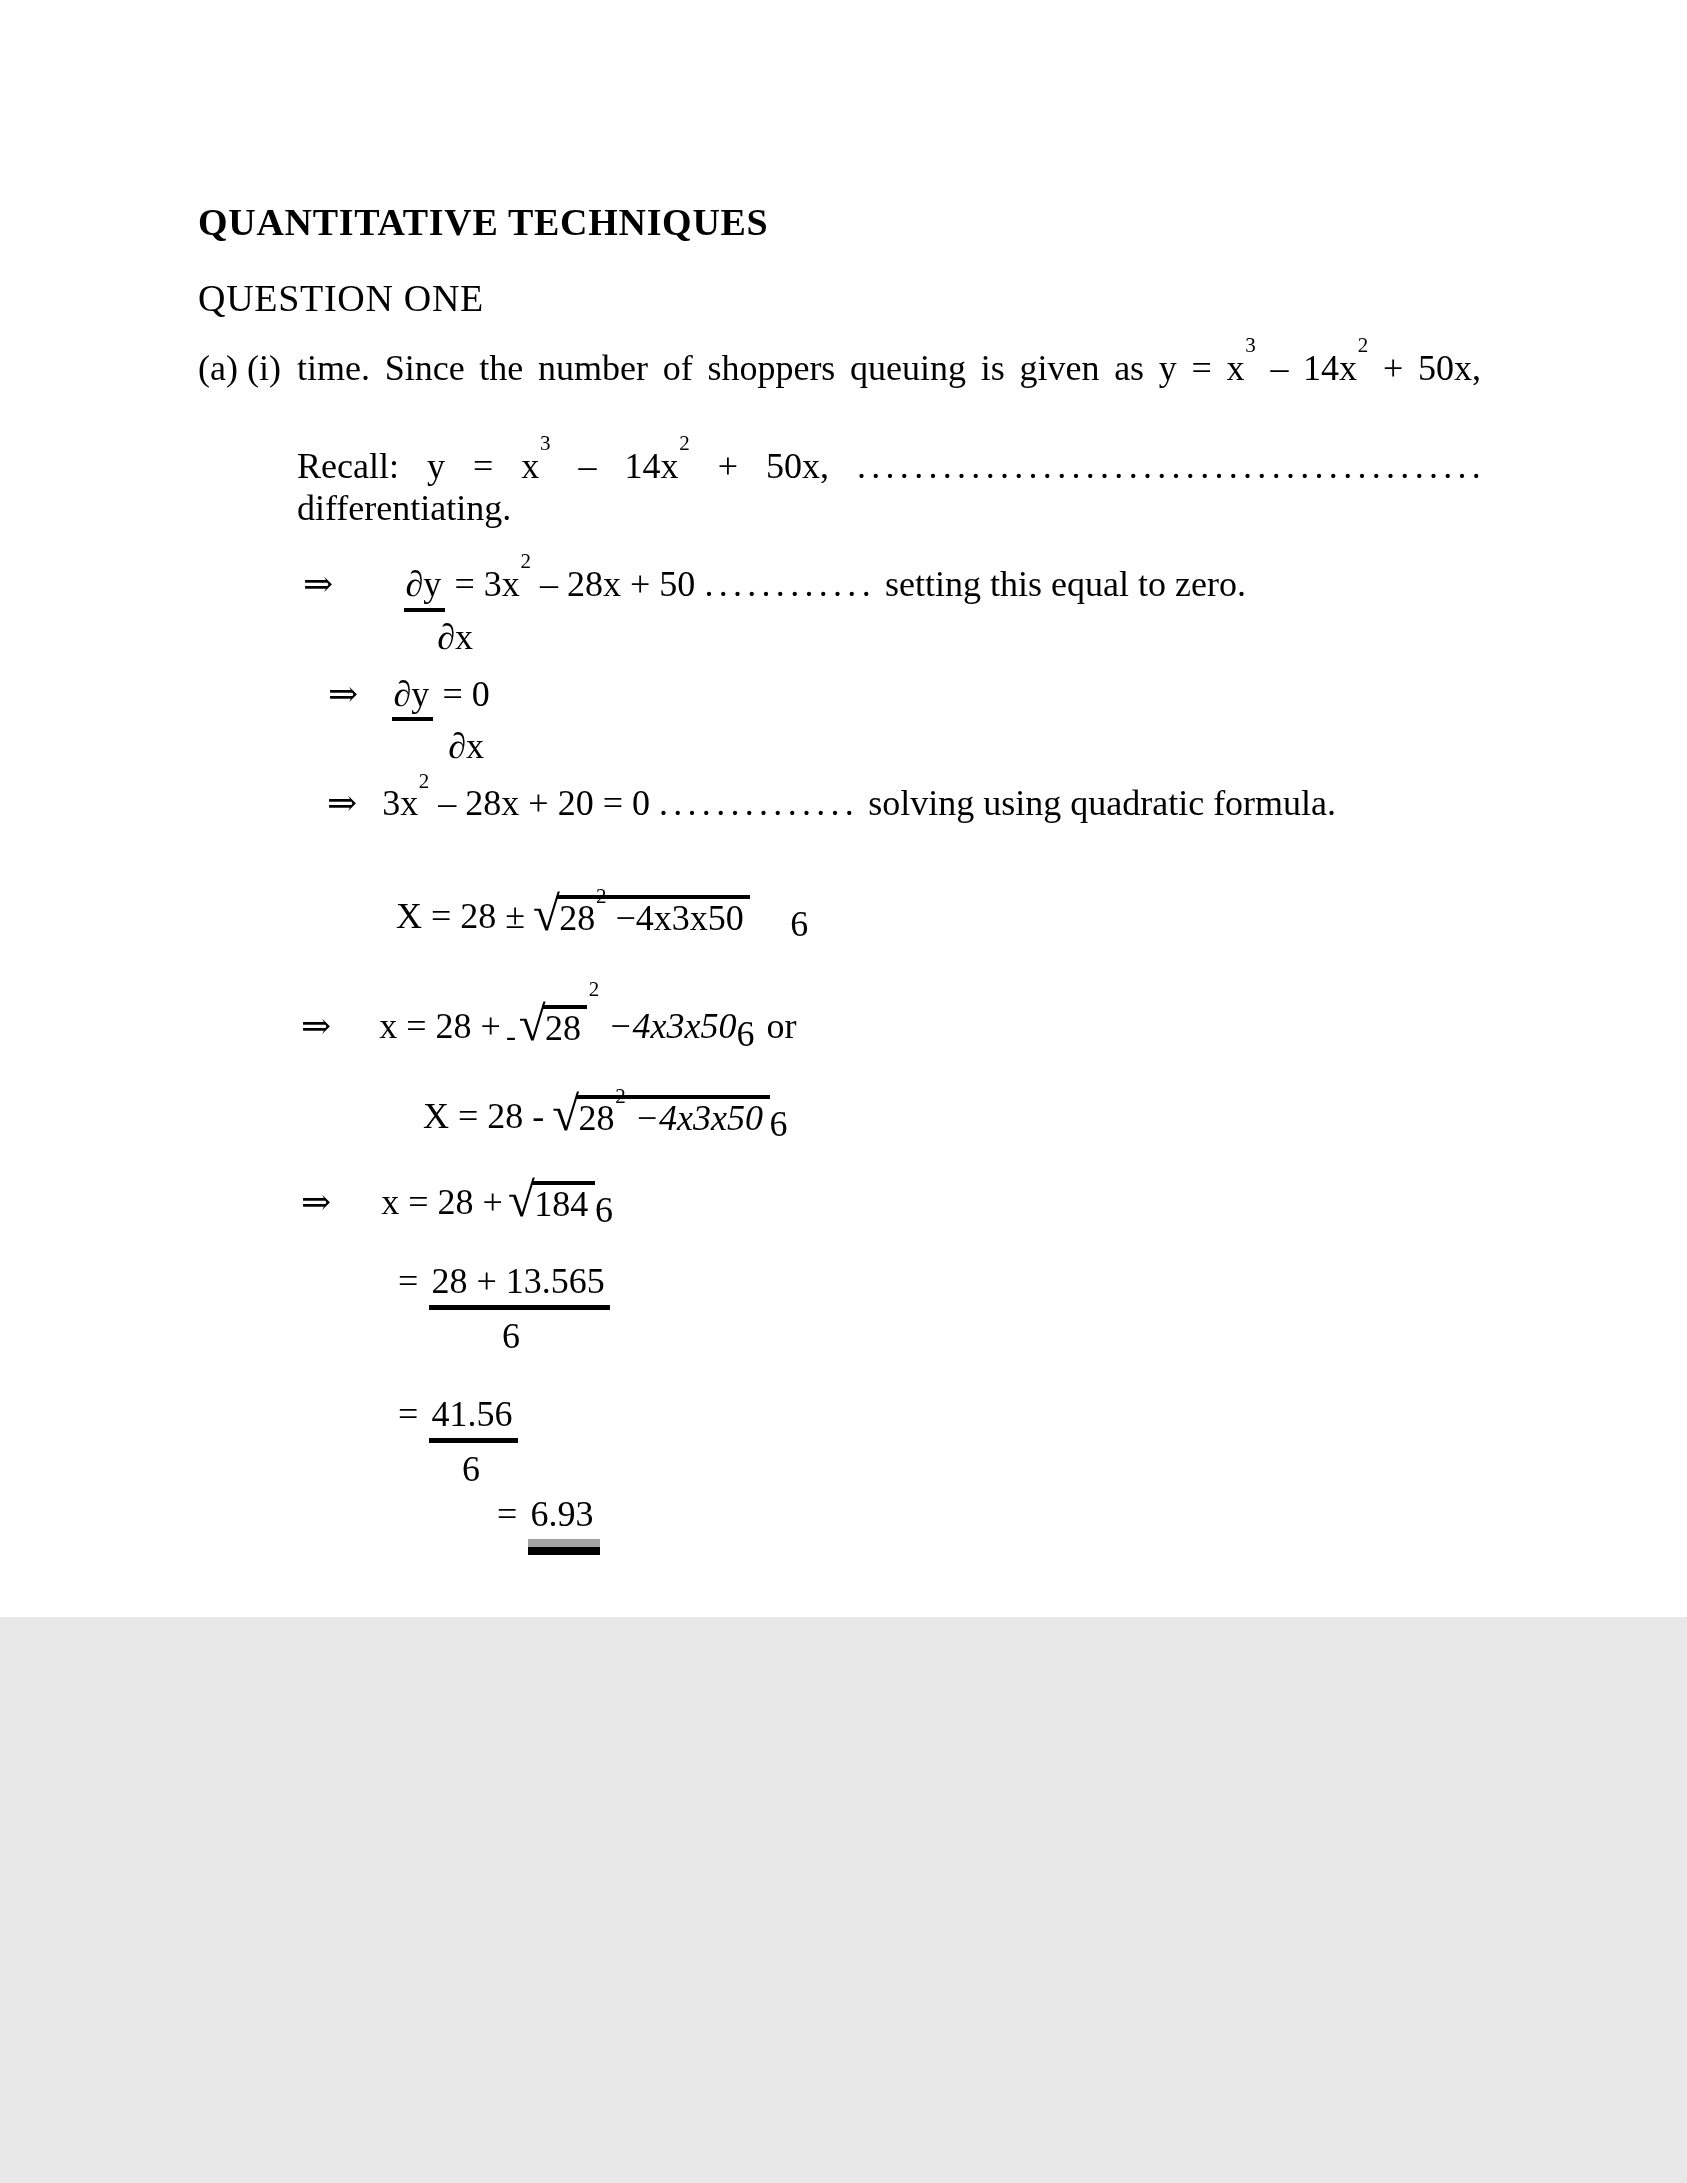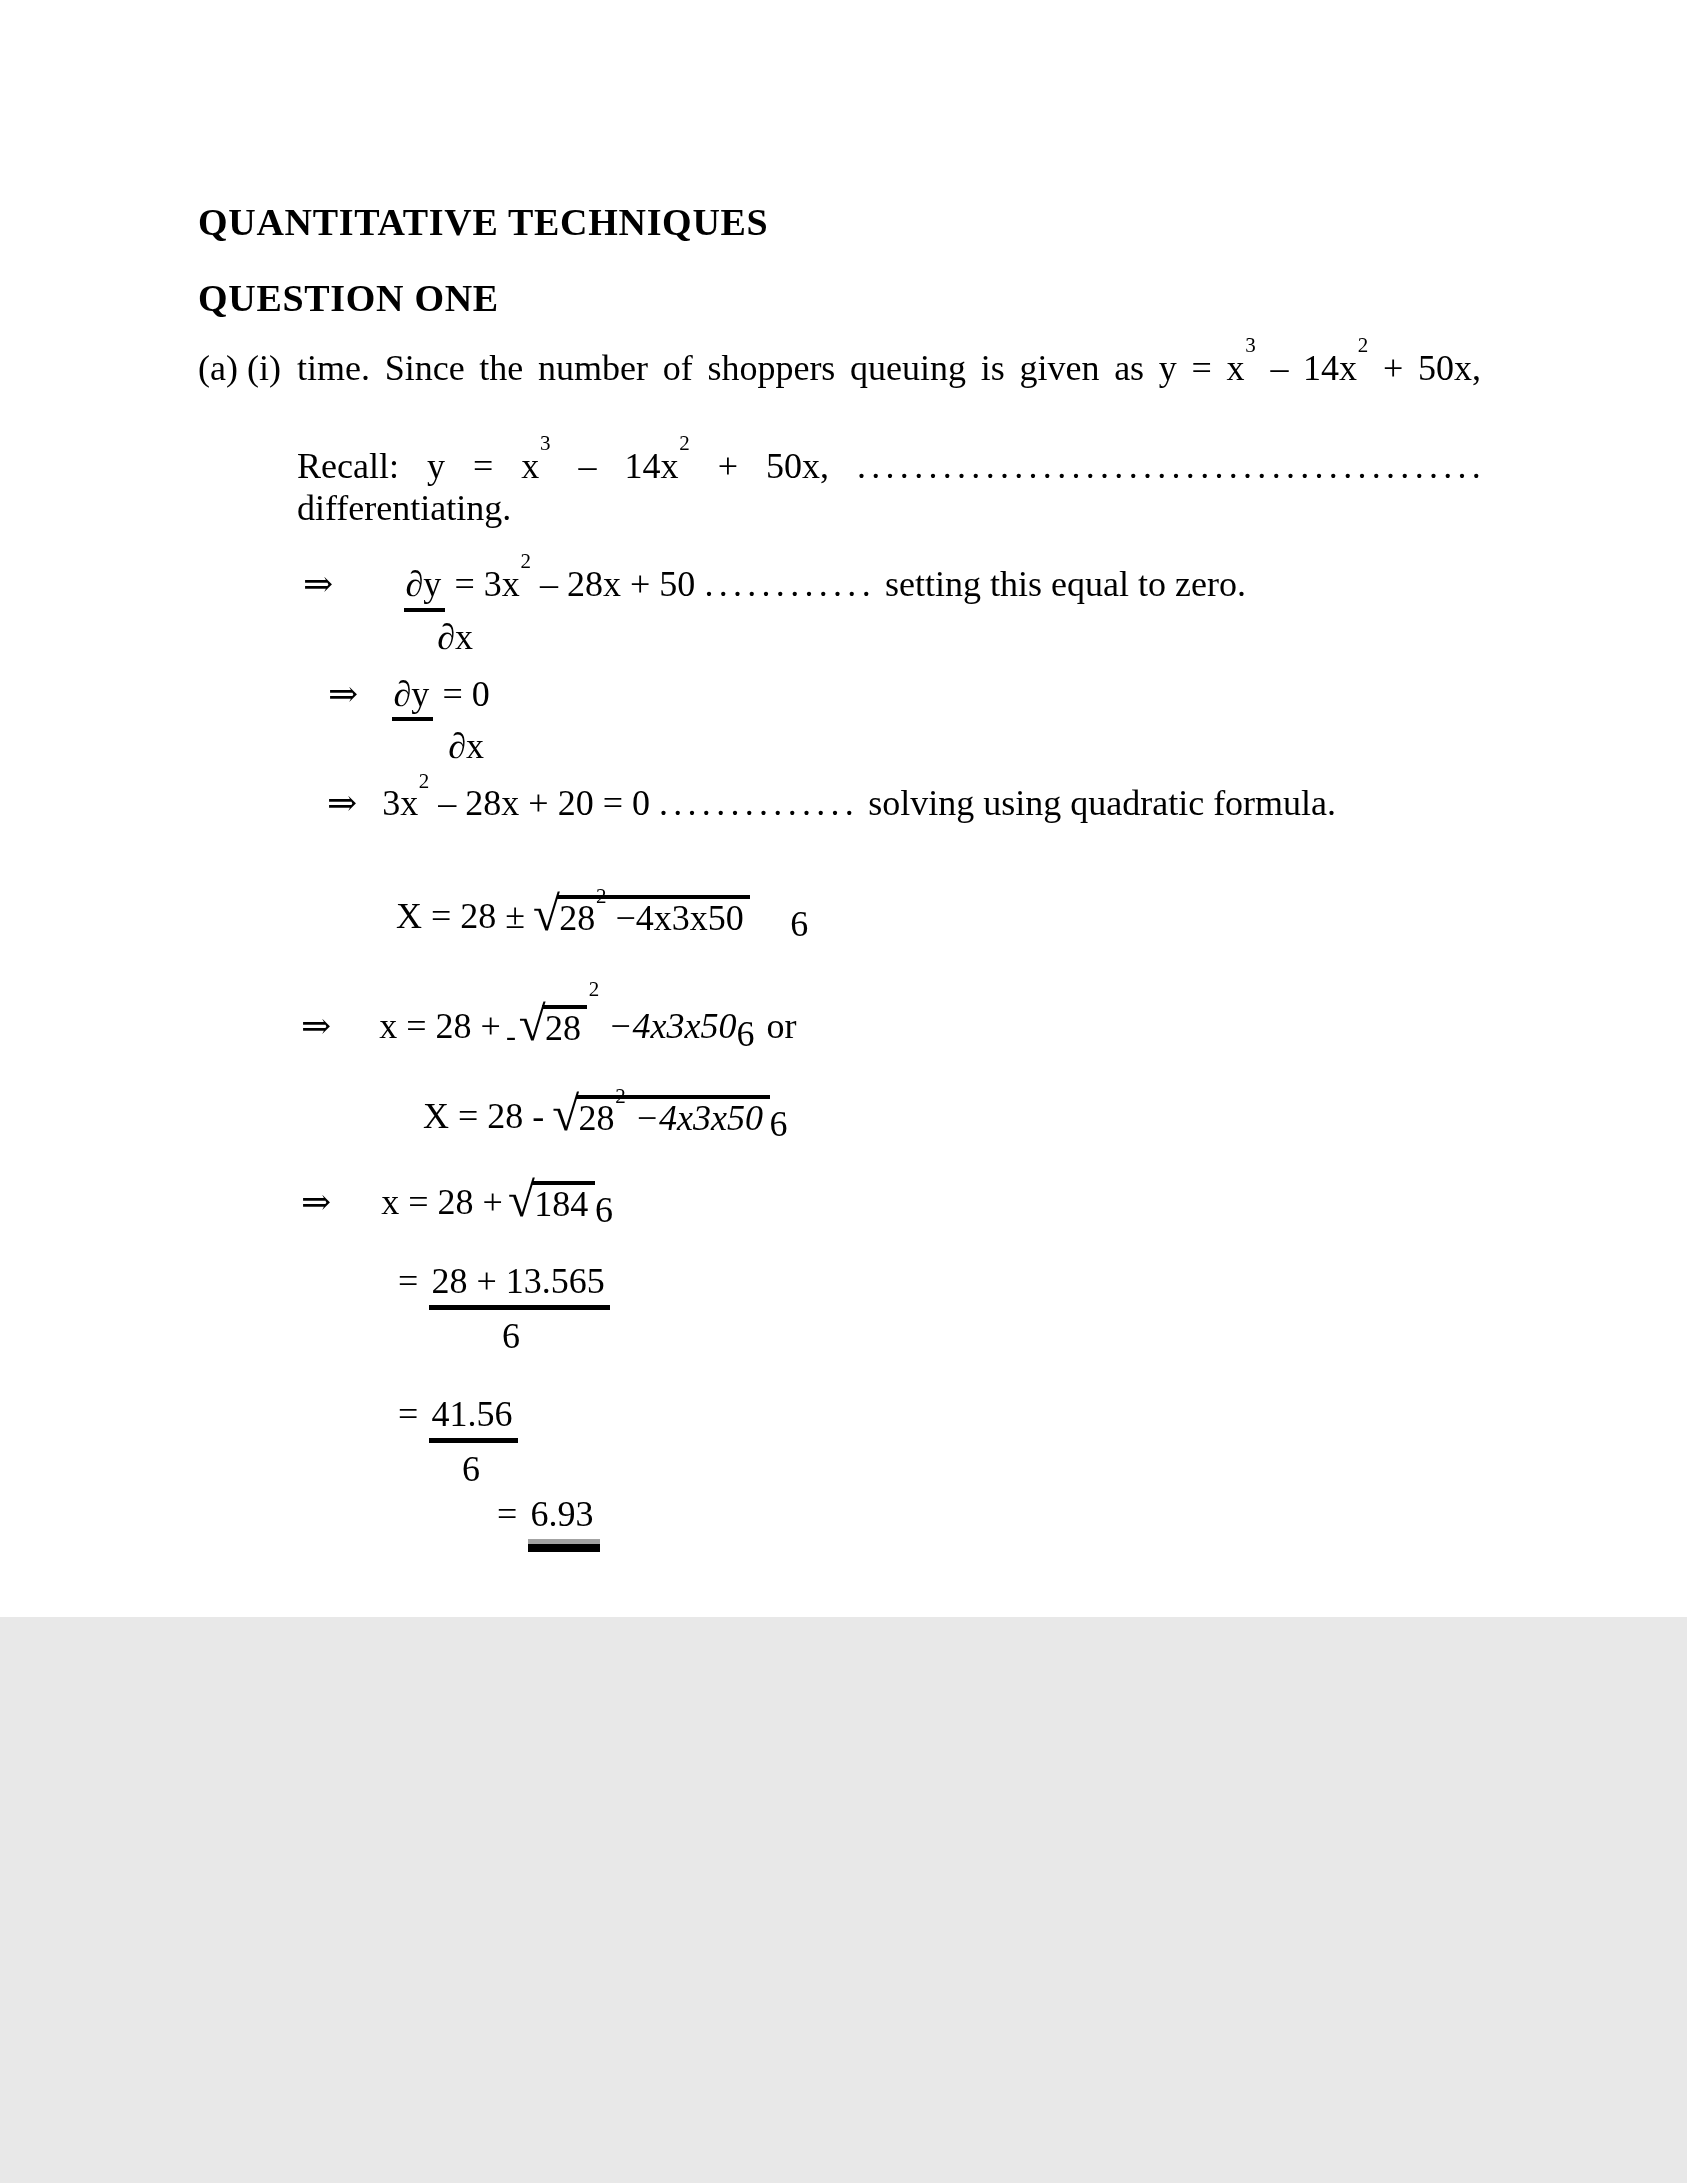--- a/index.html
+++ b/index.html
@@ -7,21 +7,21 @@
     position:relative;
     width:1687px;height:1617px;
     background:#ffffff;color:#000;
     font-family:"Liberation Serif","DejaVu Serif",serif;
     font-size:36px;
     overflow:hidden;
   }
   .content{padding:202px 205px 0 198px;}
 
   .doc-title{font-size:38px;font-weight:bold;line-height:41px;letter-spacing:0.7px;}
-  .q-heading{font-size:38px;font-weight:bold;line-height:42px;margin-top:34px;letter-spacing:0.7px;}
+  .q-heading{font-size:38px;font-weight:normal;line-height:42px;margin-top:34px;letter-spacing:0.7px;}
 
   .para{position:relative;margin-top:29px;line-height:41px;}
   .para-label{position:absolute;left:0;top:0;}
   .para-body{margin-left:99px;width:1184px;}
   .jline{text-align:justify;text-align-last:justify;}
   .lline{text-align:left;}
 
   sup.sup{font-size:21px;line-height:0;position:relative;top:-14.6px;margin-left:0.7px;}
 
   .recall{margin-left:99px;margin-top:56px;line-height:42px;}
@@ -75,21 +75,21 @@
 
   
   .ufrac{display:inline-flex;flex-direction:column;vertical-align:baseline;margin-left:10.6px;}
   .unum{border-bottom:5.3px solid #000;padding:0 5.3px 2.6px 2.6px;line-height:42px;}
   .uden{margin-top:5.3px;line-height:42px;}
   .eqn1{margin-top:29px;margin-left:200px;}
   .eqn1 .uden{margin-left:73px;}
   .eqn2{margin-top:36px;margin-left:200px;}
   .eqn2 .uden{margin-left:33px;}
   .eqn3{margin-top:3.3px;margin-left:299px;}
-  .unum-double{border-bottom:5px solid #a3a3a3;box-shadow:0 8px 0 0 #000;padding:0 6.6px 3.3px 2.6px;line-height:42px;display:inline-block;margin-left:10.6px;text-align:center;}
+  .unum-double{border-bottom:8px solid #a3a3a3;box-shadow:0 8px 0 0 #000;padding:0 6.6px 3.3px 2.6px;line-height:42px;display:inline-block;margin-left:10.6px;text-align:center;}
 </style>
 </head>
 <body>
 
 <div class="page">
   <div class="content">
 
     <div class="doc-title">QUANTITATIVE TECHNIQUES</div>
 
     <div class="q-heading">QUESTION ONE</div>

